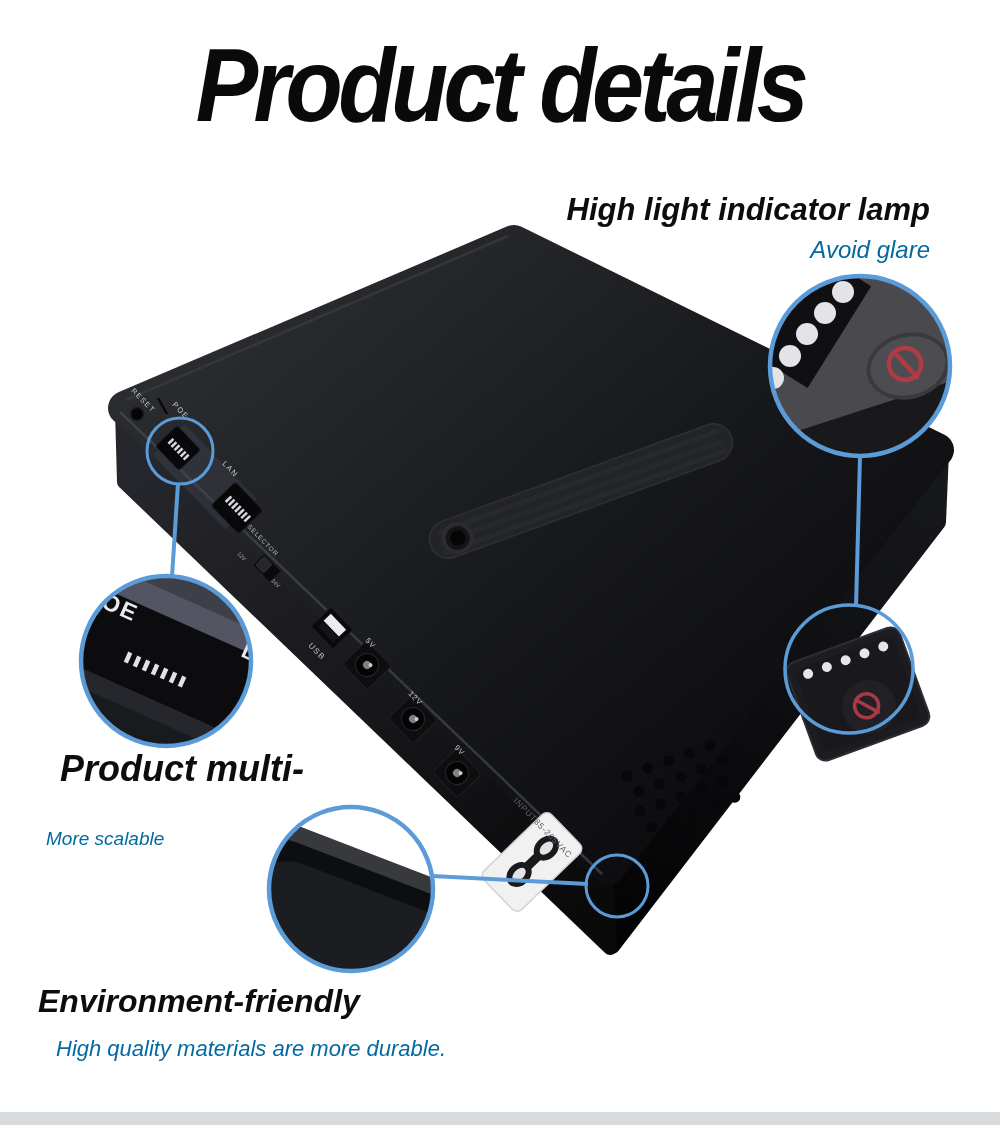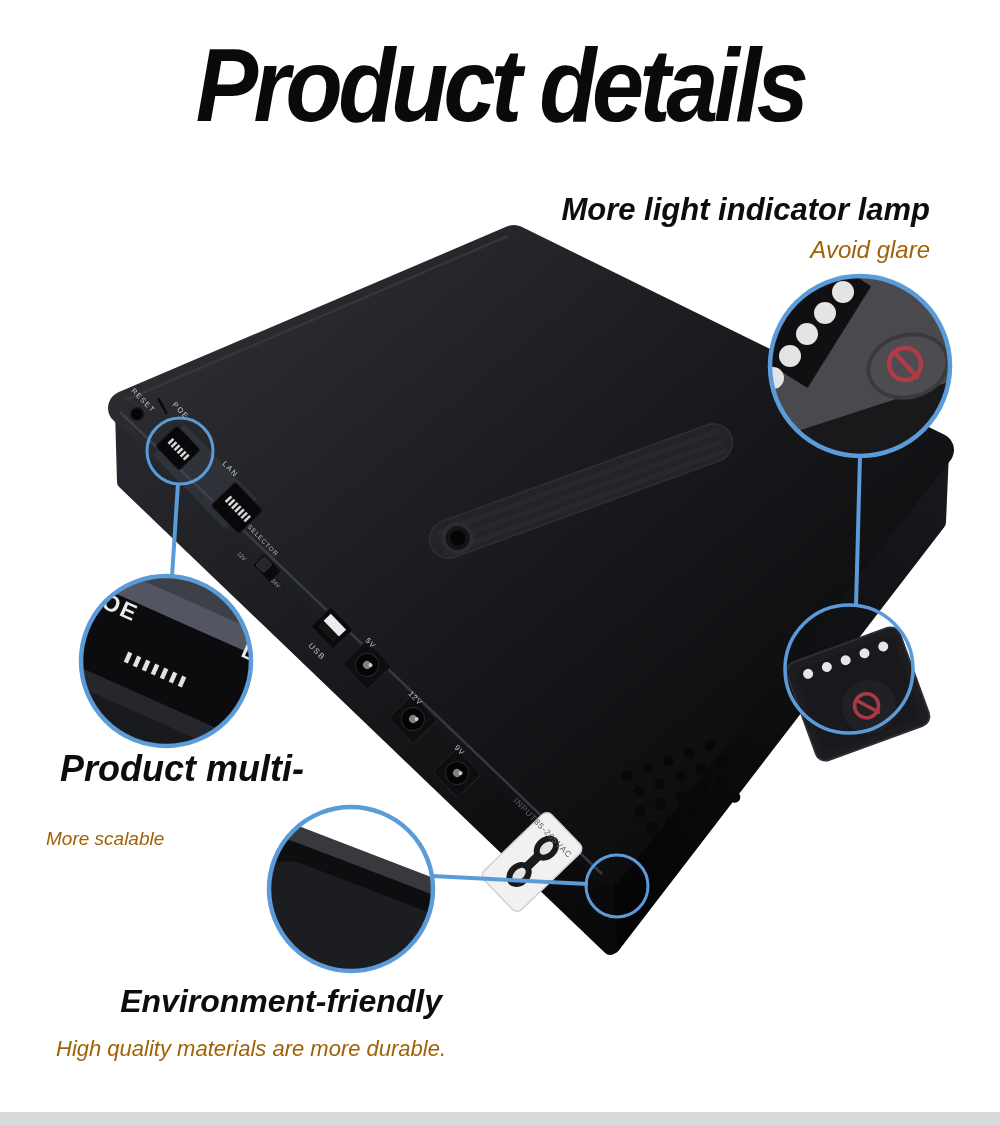--- a/index.html
+++ b/index.html
@@ -7,26 +7,26 @@
     position:relative;width:1000px;height:1125px;overflow:hidden;background:#ffffff;
     font-family:"Liberation Sans",sans-serif;color:#0c0c0c;
   }
   .abs{position:absolute;}
   #title{
     left:0;right:0;top:26px;text-align:center;
     font-size:104px;font-weight:bold;font-style:italic;letter-spacing:-5px;
     transform:scaleX(0.9);transform-origin:50% 50%;color:#0a0a0a;white-space:nowrap;
   }
   .h-bold{font-weight:bold;font-style:italic;color:#0d0d0d;}
-  .h-light{font-style:italic;color:#a16207;}
+  .h-light{font-style:italic;color:#0369a1;}
   #indicator-heading{right:70px;top:192px;font-size:31px;text-align:right;white-space:nowrap;}
   #indicator-sub{right:70px;top:236px;font-size:24px;text-align:right;white-space:nowrap;}
   #interface-block{left:60px;top:752px;font-size:36px;line-height:33px;white-space:nowrap;}
   #interface-sub{left:46px;top:828px;font-size:19px;white-space:nowrap;}
-  #shell-block{left:38px;top:983px;width:404px;text-align:right;font-size:32px;line-height:37px;white-space:nowrap;font-style:italic;}
+  #shell-block{left:38px;top:983px;width:404px;text-align:left;font-size:32px;line-height:37px;white-space:nowrap;font-style:italic;}
   #shell-sub{left:56px;top:1036px;font-size:22px;white-space:nowrap;}
   #bottom-bar{left:0;right:0;bottom:0;height:13px;background:#d8dbde;}
   svg text{font-family:"Liberation Sans",sans-serif;}
 </style>
 </head>
 <body>
 
 <div id="canvas">
 
   <svg class="abs" style="left:0;top:0" width="1000" height="1125" viewBox="0 0 1000 1125">
@@ -272,21 +272,21 @@
           <rect x="-98" y="-6" width="280" height="220" rx="44" fill="#1c1d20"></rect>
         </g>
         <polygon points="272,938 293,967 267,963" fill="#aaacb0"></polygon>
       </g>
       <circle cx="351" cy="889" r="82" fill="none" stroke="#5b9bd8" stroke-width="4.5"></circle>
     </g>
   </svg>
 
   <div id="title" class="abs">Product details</div>
 
-  <div id="indicator-heading" class="abs h-bold">More light indicator lamp</div>
+  <div id="indicator-heading" class="abs h-bold">High light indicator lamp</div>
   <div id="indicator-sub" class="abs h-light">Avoid glare</div>
 
   <div id="interface-block" class="abs h-bold">
     <div>Product multi-</div>
   </div>
   <div id="interface-sub" class="abs h-light">More scalable</div>
 
   <div id="shell-block" class="abs h-bold">
     <div>Environment-friendly</div>
   </div>

